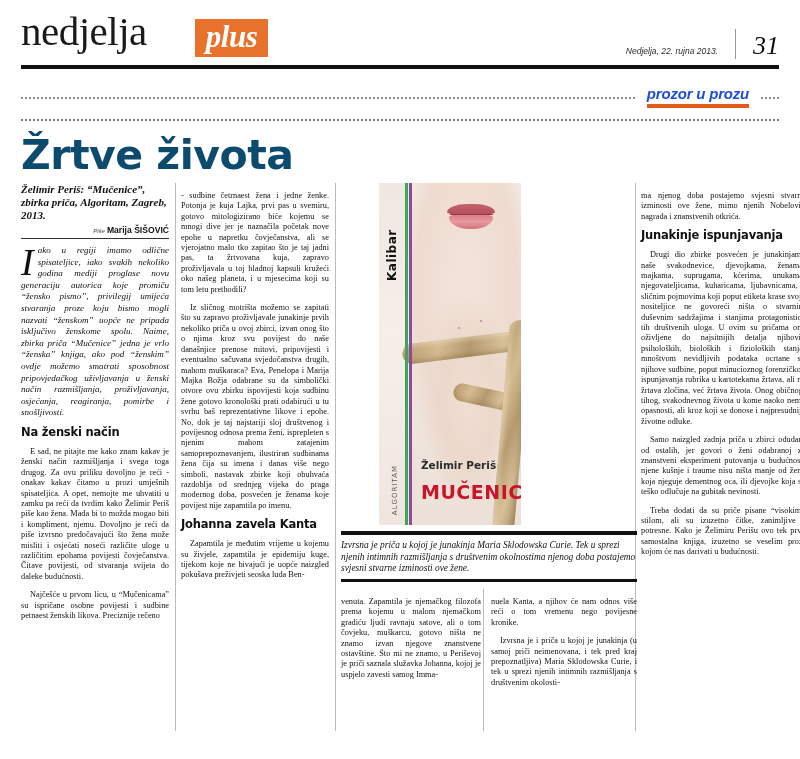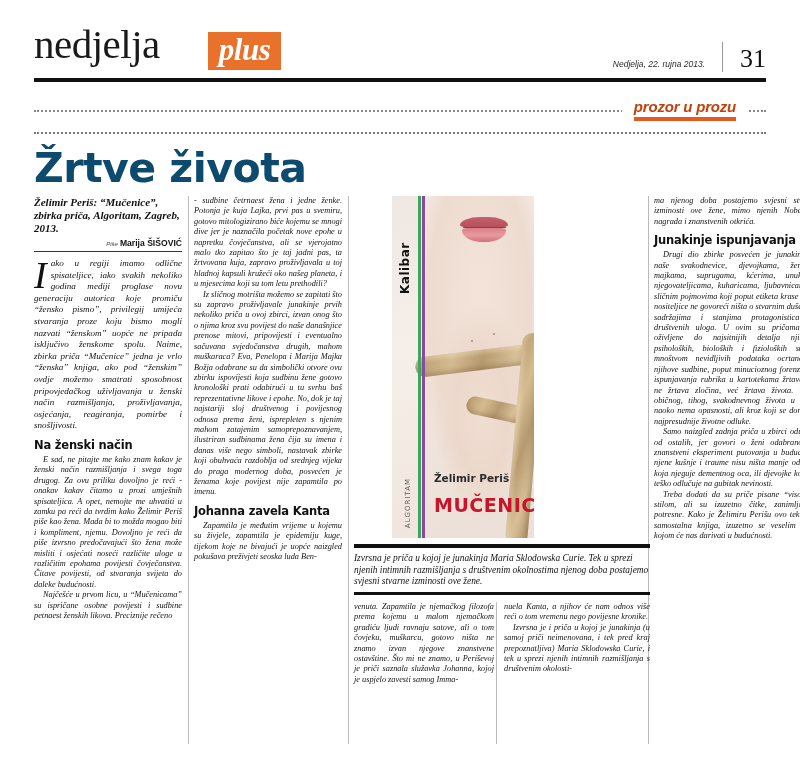--- a/index.html
+++ b/index.html
@@ -7,21 +7,21 @@
     margin: 0; padding: 0;
     width: 800px; height: 759px;
     background: #ffffff;
     font-family: "Liberation Serif", serif;
     overflow: hidden;
   }
   .page {
     position: relative;
     width: 800px; height: 759px;
     background: #fff;
-    padding: 18px;
+    padding: 5px;
   }
 
   
   .masthead {
     position: relative;
     height: 58px;
     padding: 4px 16px 0 16px;
     display: flex;
     align-items: flex-start;
   }
@@ -69,20 +69,21 @@
     color: #2a2a2a;
     padding-bottom: 3px;
   }
   .masthead-divider {
     width: 1px;
     height: 30px;
     background: #999;
   }
   .page-number {
     font-family: "Liberation Serif", serif;
+    font-style: italic;
     font-size: 26px;
     line-height: 26px;
     color: #111;
   }
   .rule-double {
     margin: 2px 16px 0 16px;
     border-top: 3px solid #111;
     border-bottom: 1px solid #111;
     height: 4px;
   }
@@ -106,21 +107,21 @@
     top: 0;
     background: #fff;
     padding: 0 12px;
     text-align: center;
   }
   .kicker-text {
     font-family: "Liberation Sans", sans-serif;
     font-weight: bold;
     font-style: italic;
     font-size: 15px;
-    color: #c2410c;
+    color: #1d4ed8;
     letter-spacing: -0.2px;
     display: block;
     line-height: 18px;
   }
   .kicker-underline {
     height: 4px;
     background: #E35A1F;
     margin-top: 1px;
   }
 
@@ -163,24 +164,23 @@
     top: 0;
     width: 1px;
     background: #bbb;
     height: 548px;
   }
 
   p.body {
     font-size: 8.3px;
     line-height: 10.4px;
     text-align: justify;
-    margin: 0 0 0 0;
+    margin: 8px 0 0 0;
     text-indent: 9px;
     color: #111;
-    font-style: italic;
     hyphens: auto;
     -webkit-hyphens: auto;
   }
   p.body.noindent { text-indent: 0; }
 
   
   .standfirst {
     font-family: "Liberation Serif", serif;
     font-weight: bold;
     font-style: italic;

